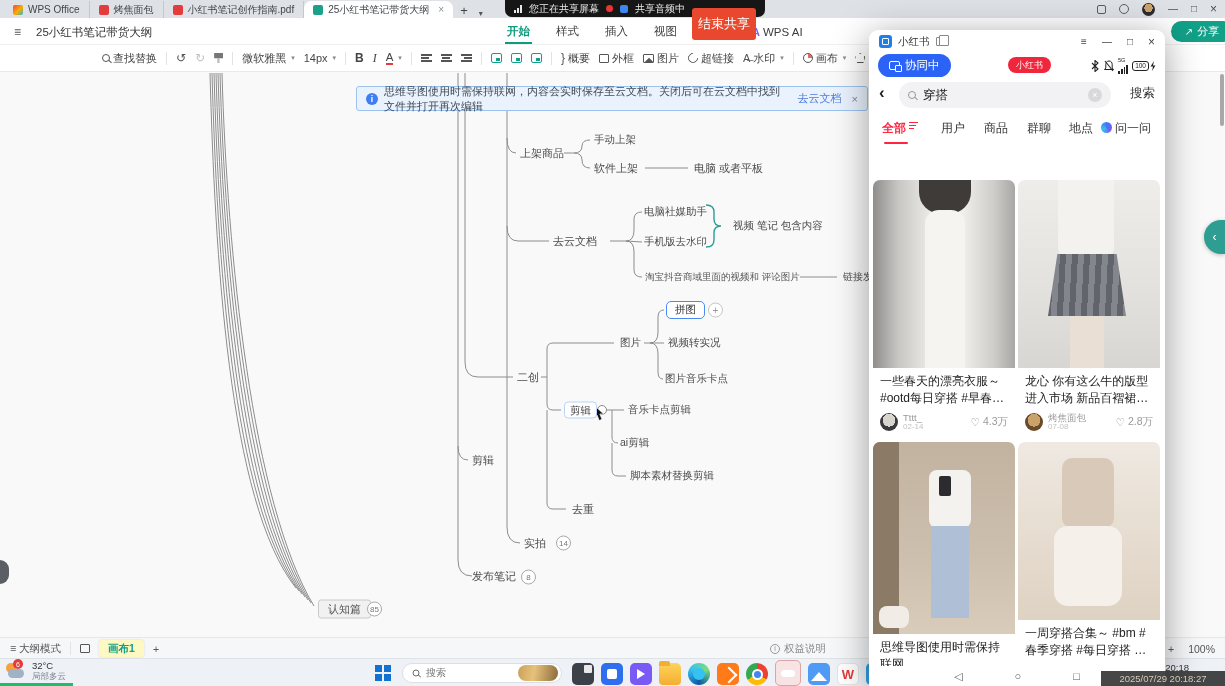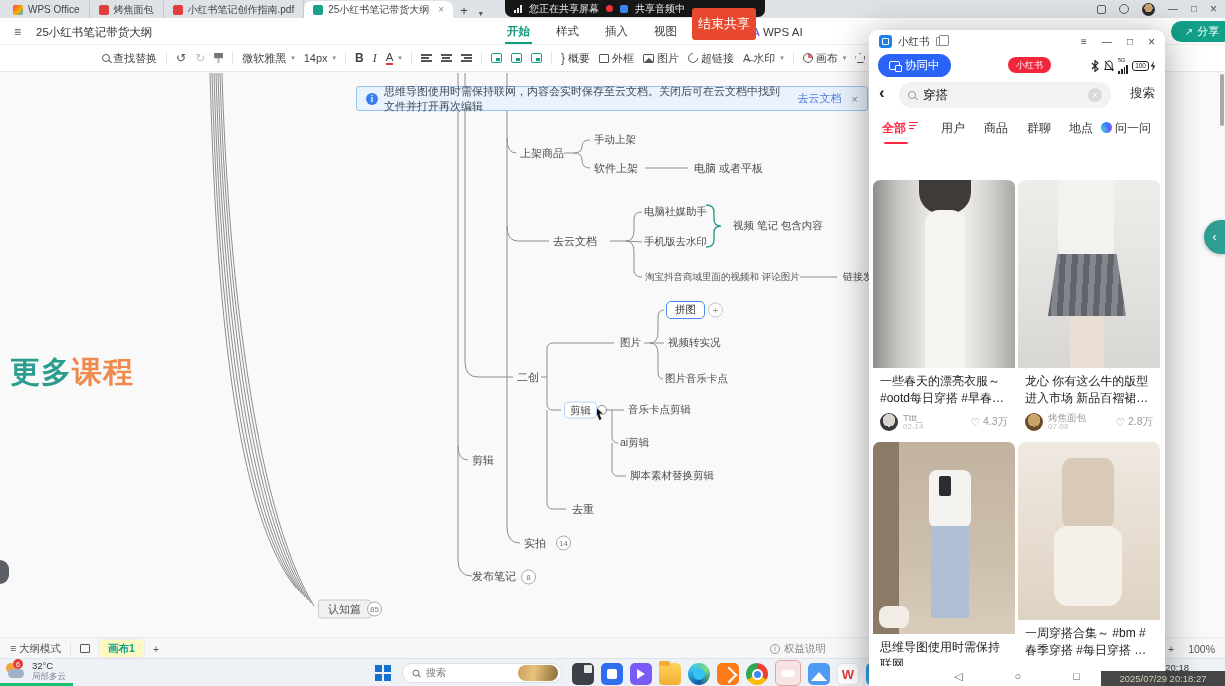--- a/index.html
+++ b/index.html
@@ -379,21 +379,20 @@
     </svg>
 
     <div class="notice">
       <span class="info-i">i</span>
       <span>思维导图使用时需保持联网，内容会实时保存至云文档。关闭后可在云文档中找到文件并打开再次编辑</span>
       <span class="lnk">去云文档</span>
       <span class="nx">×</span>
     </div>
 
     <div class="wmark">
-      <div class="wm1"><span class="a">更多</span><span class="b">课程</span></div>
     </div>
 
     <div class="mm" style="left:520px;top:81px;">上架商品</div>
     <div class="mm" style="left:594px;top:68px;font-size:10.5px">手动上架</div>
     <div class="mm" style="left:594px;top:96px;font-size:11px">软件上架</div>
     <div class="mm" style="left:694px;top:96px;font-size:11px">电脑 或者平板</div>
     <div class="mm" style="left:553px;top:169px;">去云文档</div>
     <div class="mm" style="left:644px;top:140px;font-size:10.5px">电脑社媒助手</div>
     <div class="mm" style="left:644px;top:170px;font-size:10.5px">手机版去水印</div>
     <div class="mm" style="left:733px;top:154px;font-size:10.5px">视频 笔记 包含内容</div>

